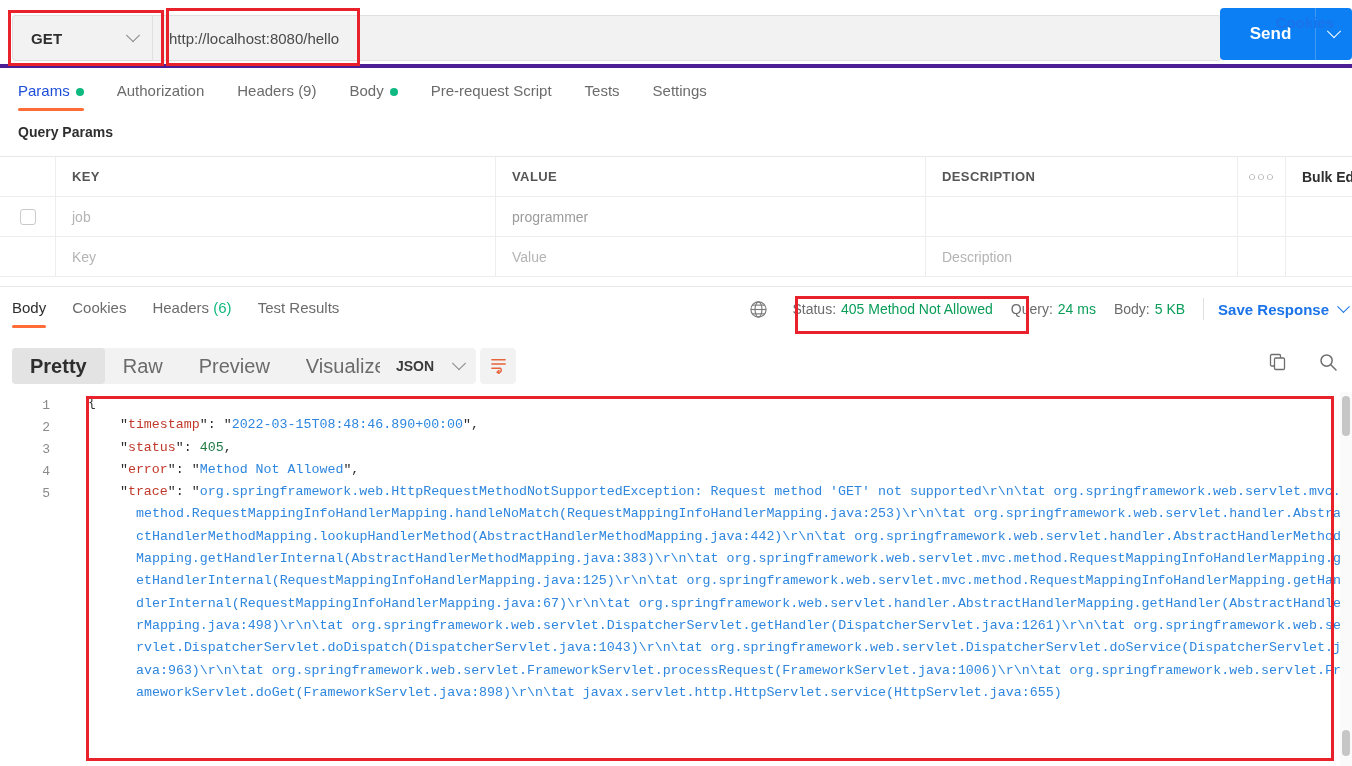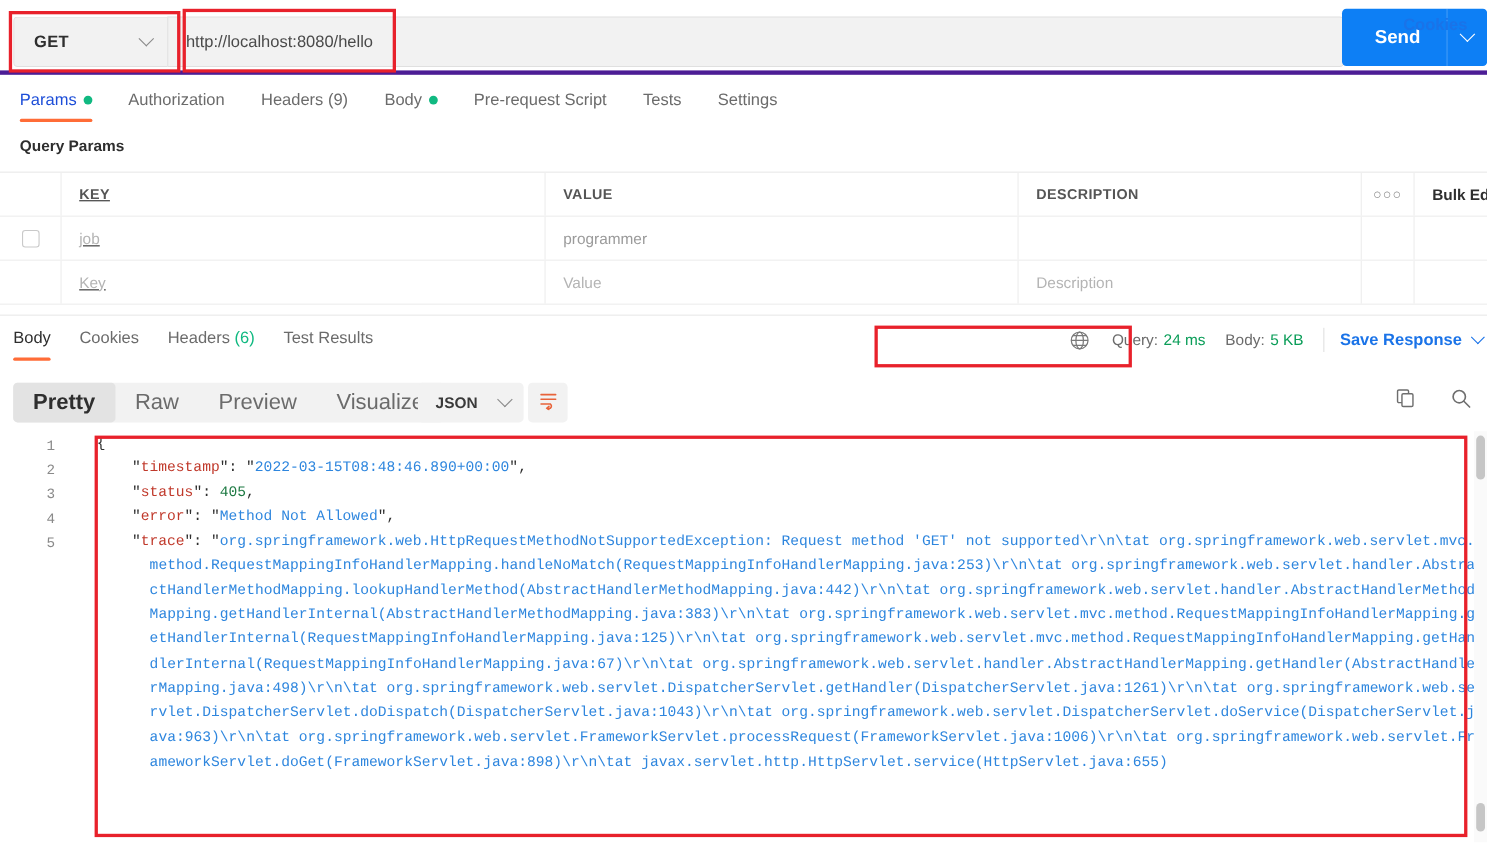--- a/index.html
+++ b/index.html
@@ -100,21 +100,21 @@
     position: absolute; top: 124px; left: 18px;
     font-size: 14px; font-weight: bold; color: #2e2e2e;
   }
   .params-table {
     position: absolute; top: 156px; left: 0; width: 1352px;
     border-top: 1px solid #e8e8e8;
   }
   .ptr { display: flex; height: 40px; border-bottom: 1px solid #ededed; }
   .pcell { display: flex; align-items: center; padding-left: 16px; border-right: 1px solid #ededed; }
   .c-chk { width: 56px; padding-left: 0; justify-content: center; }
-  .c-key { width: 440px; text-decoration: underline; }
+  .c-key { width: 440px; }
   .c-val { width: 430px; }
   .c-desc { width: 312px; }
   .c-dots { width: 48px; justify-content: center; padding-left: 0; }
   .c-bulk { width: 66px; border-right: none; }
   .hdr-txt { font-size: 13px; font-weight: bold; color: #555; letter-spacing: .4px; }
   .ph { font-size: 14px; color: #b4b4b4; }
   .val-txt { font-size: 14px; color: #9b9b9b; }
   .bulk-txt { font-size: 14px; color: #2e2e2e; font-weight: bold; white-space: nowrap; }
   .chkbox {
     width: 16px; height: 16px; border: 1px solid #c9c9c9; border-radius: 3px; background: #fff;
@@ -348,20 +348,23 @@
     <div class="resp-meta">
       <span class="globe">
         <svg width="19" height="19" viewBox="0 0 20 20" fill="none" stroke="#7a7a7a" stroke-width="1.2">
           <circle cx="10" cy="10" r="8"></circle>
           <ellipse cx="10" cy="10" rx="3.6" ry="8"></ellipse>
           <line x1="2" y1="10" x2="18" y2="10"></line>
           <line x1="3.4" y1="5.4" x2="16.6" y2="5.4"></line>
           <line x1="3.4" y1="14.6" x2="16.6" y2="14.6"></line>
         </svg>
       </span>
+      <span class="status-box">
+        <span class="meta-txt" style="margin-right:5px">Status:</span><span class="meta-txt meta-grn" style="margin-right:0">405 Method Not Allowed</span>
+      </span>
       <span class="meta-txt" style="margin-right:5px;margin-left:6px">Query:</span>
       <span class="meta-txt meta-grn">24 ms</span>
       <span class="meta-txt" style="margin-right:5px">Body:</span>
       <span class="meta-txt meta-grn">5 KB</span>
       <span class="vsep"></span>
       <span class="save-resp">Save Response</span>
       <span class="chev-b"></span>
     </div>
   </div>
 

